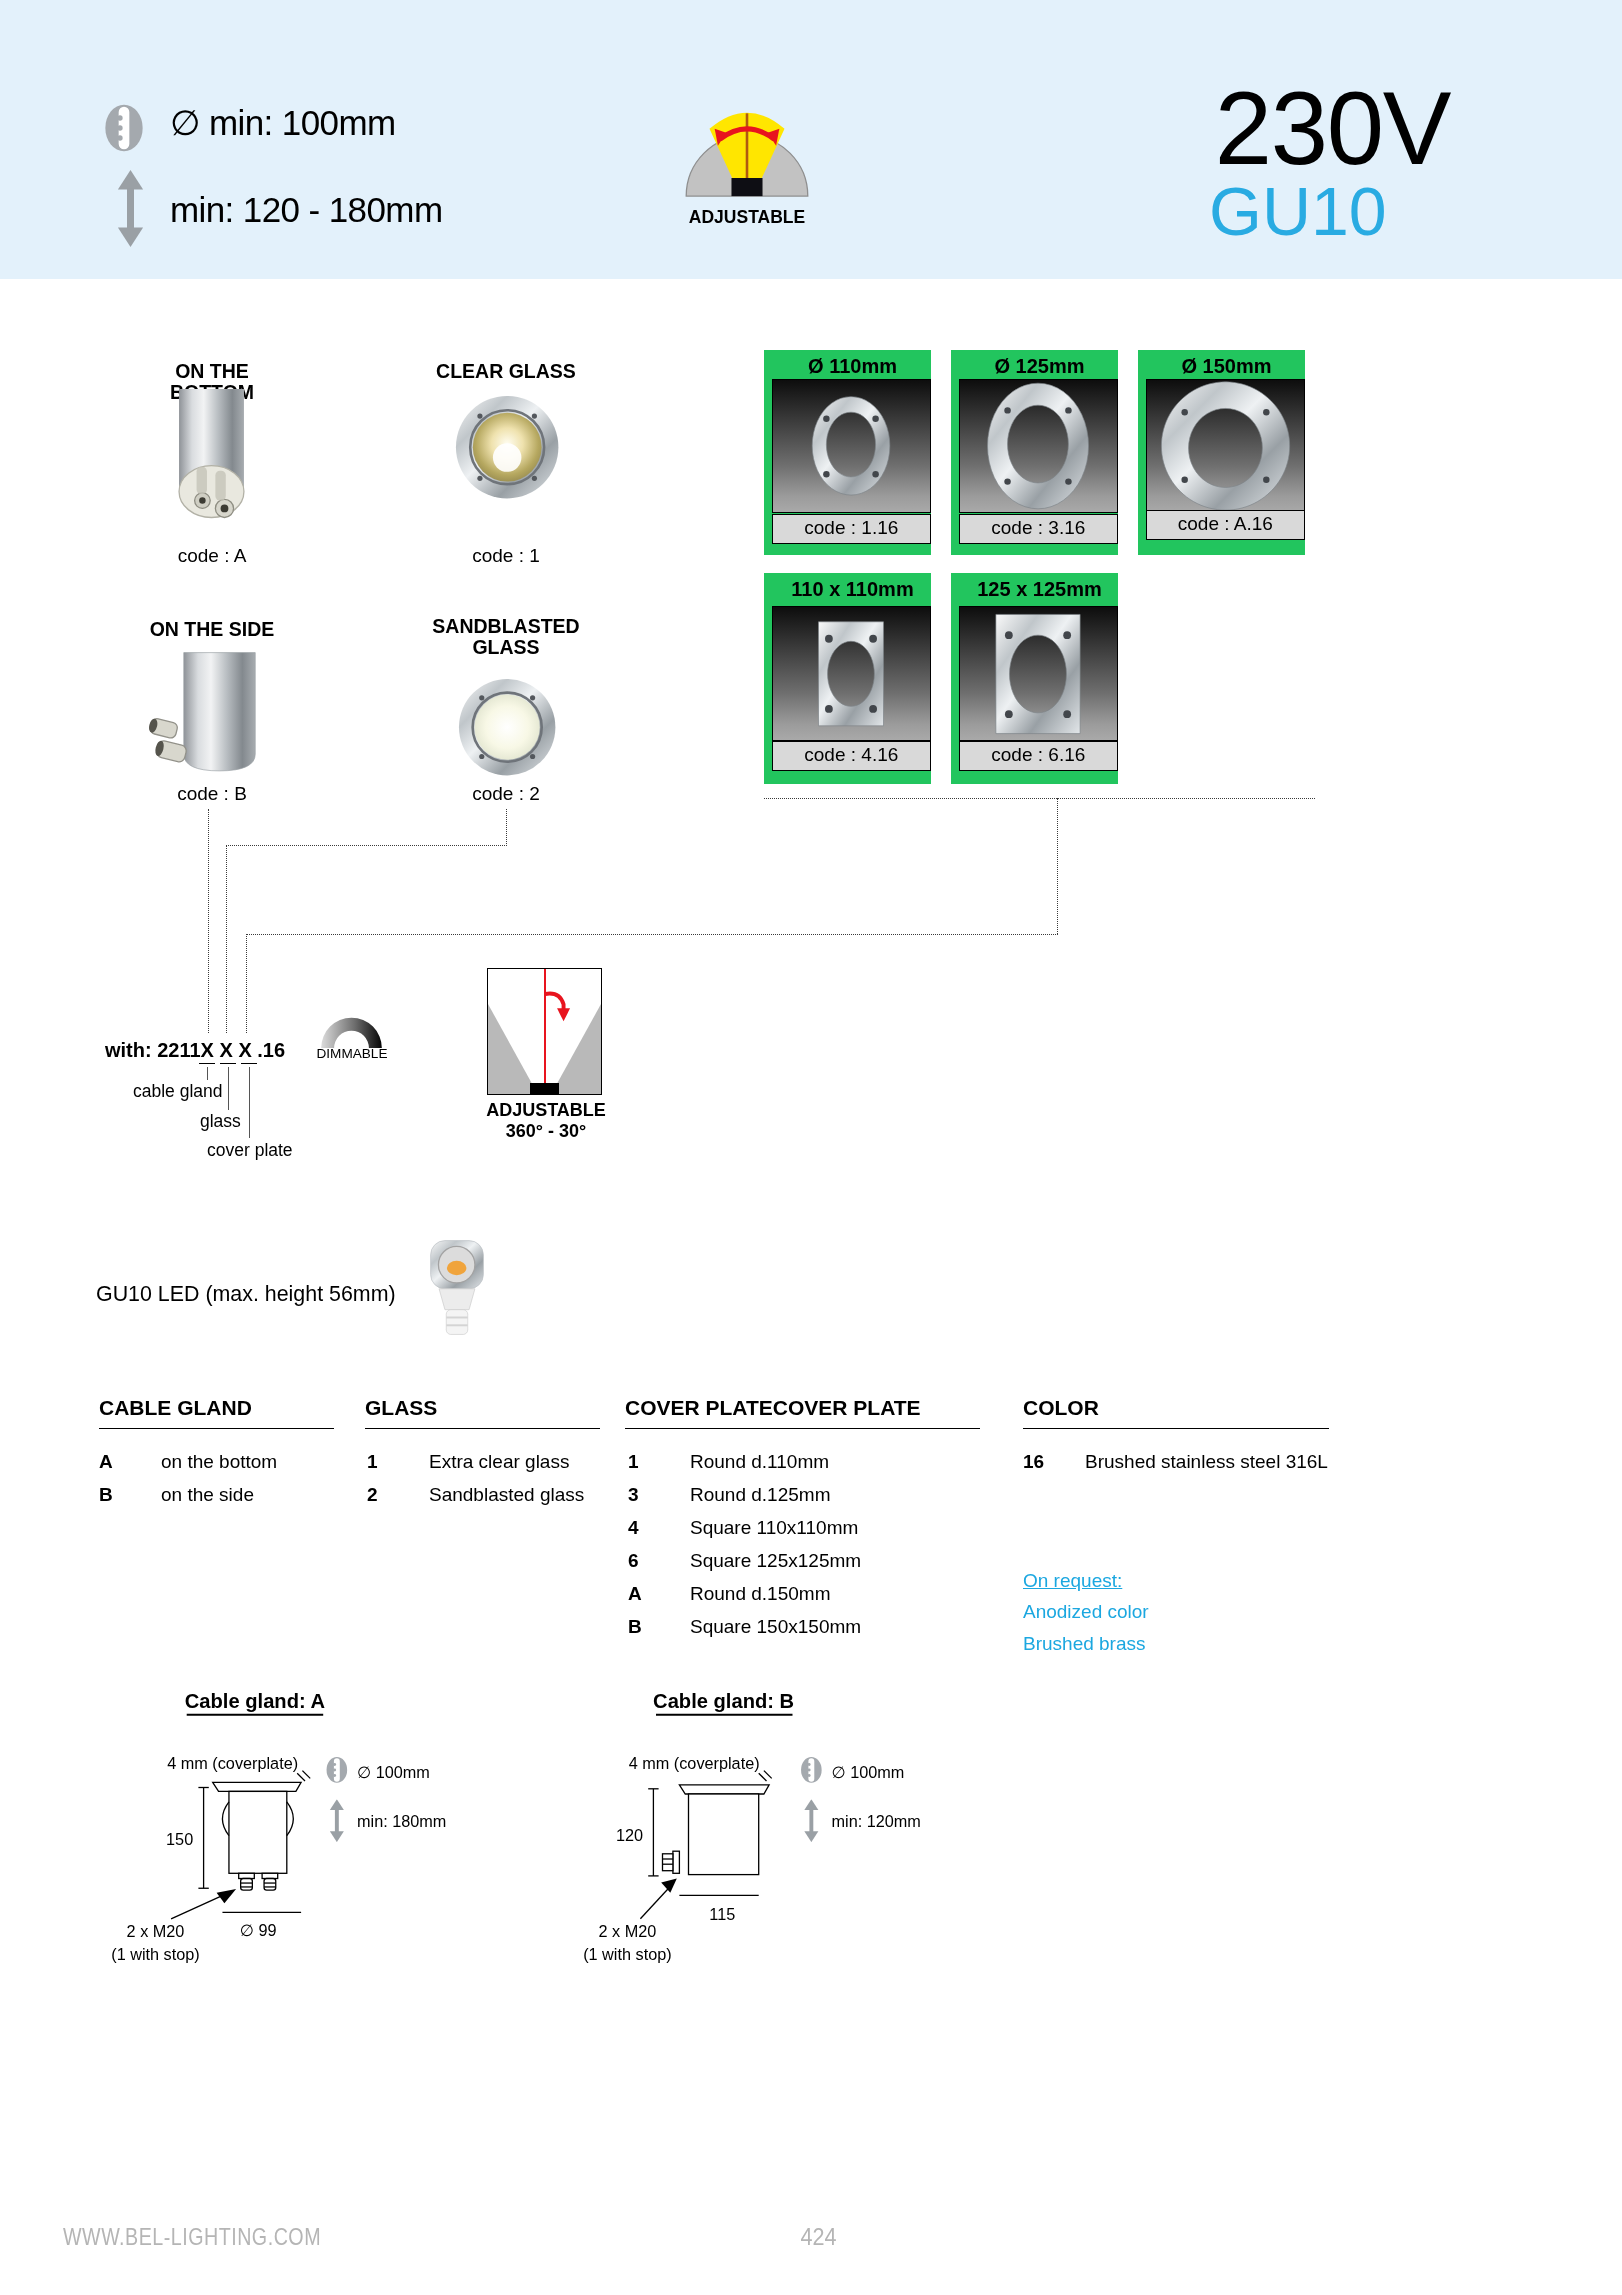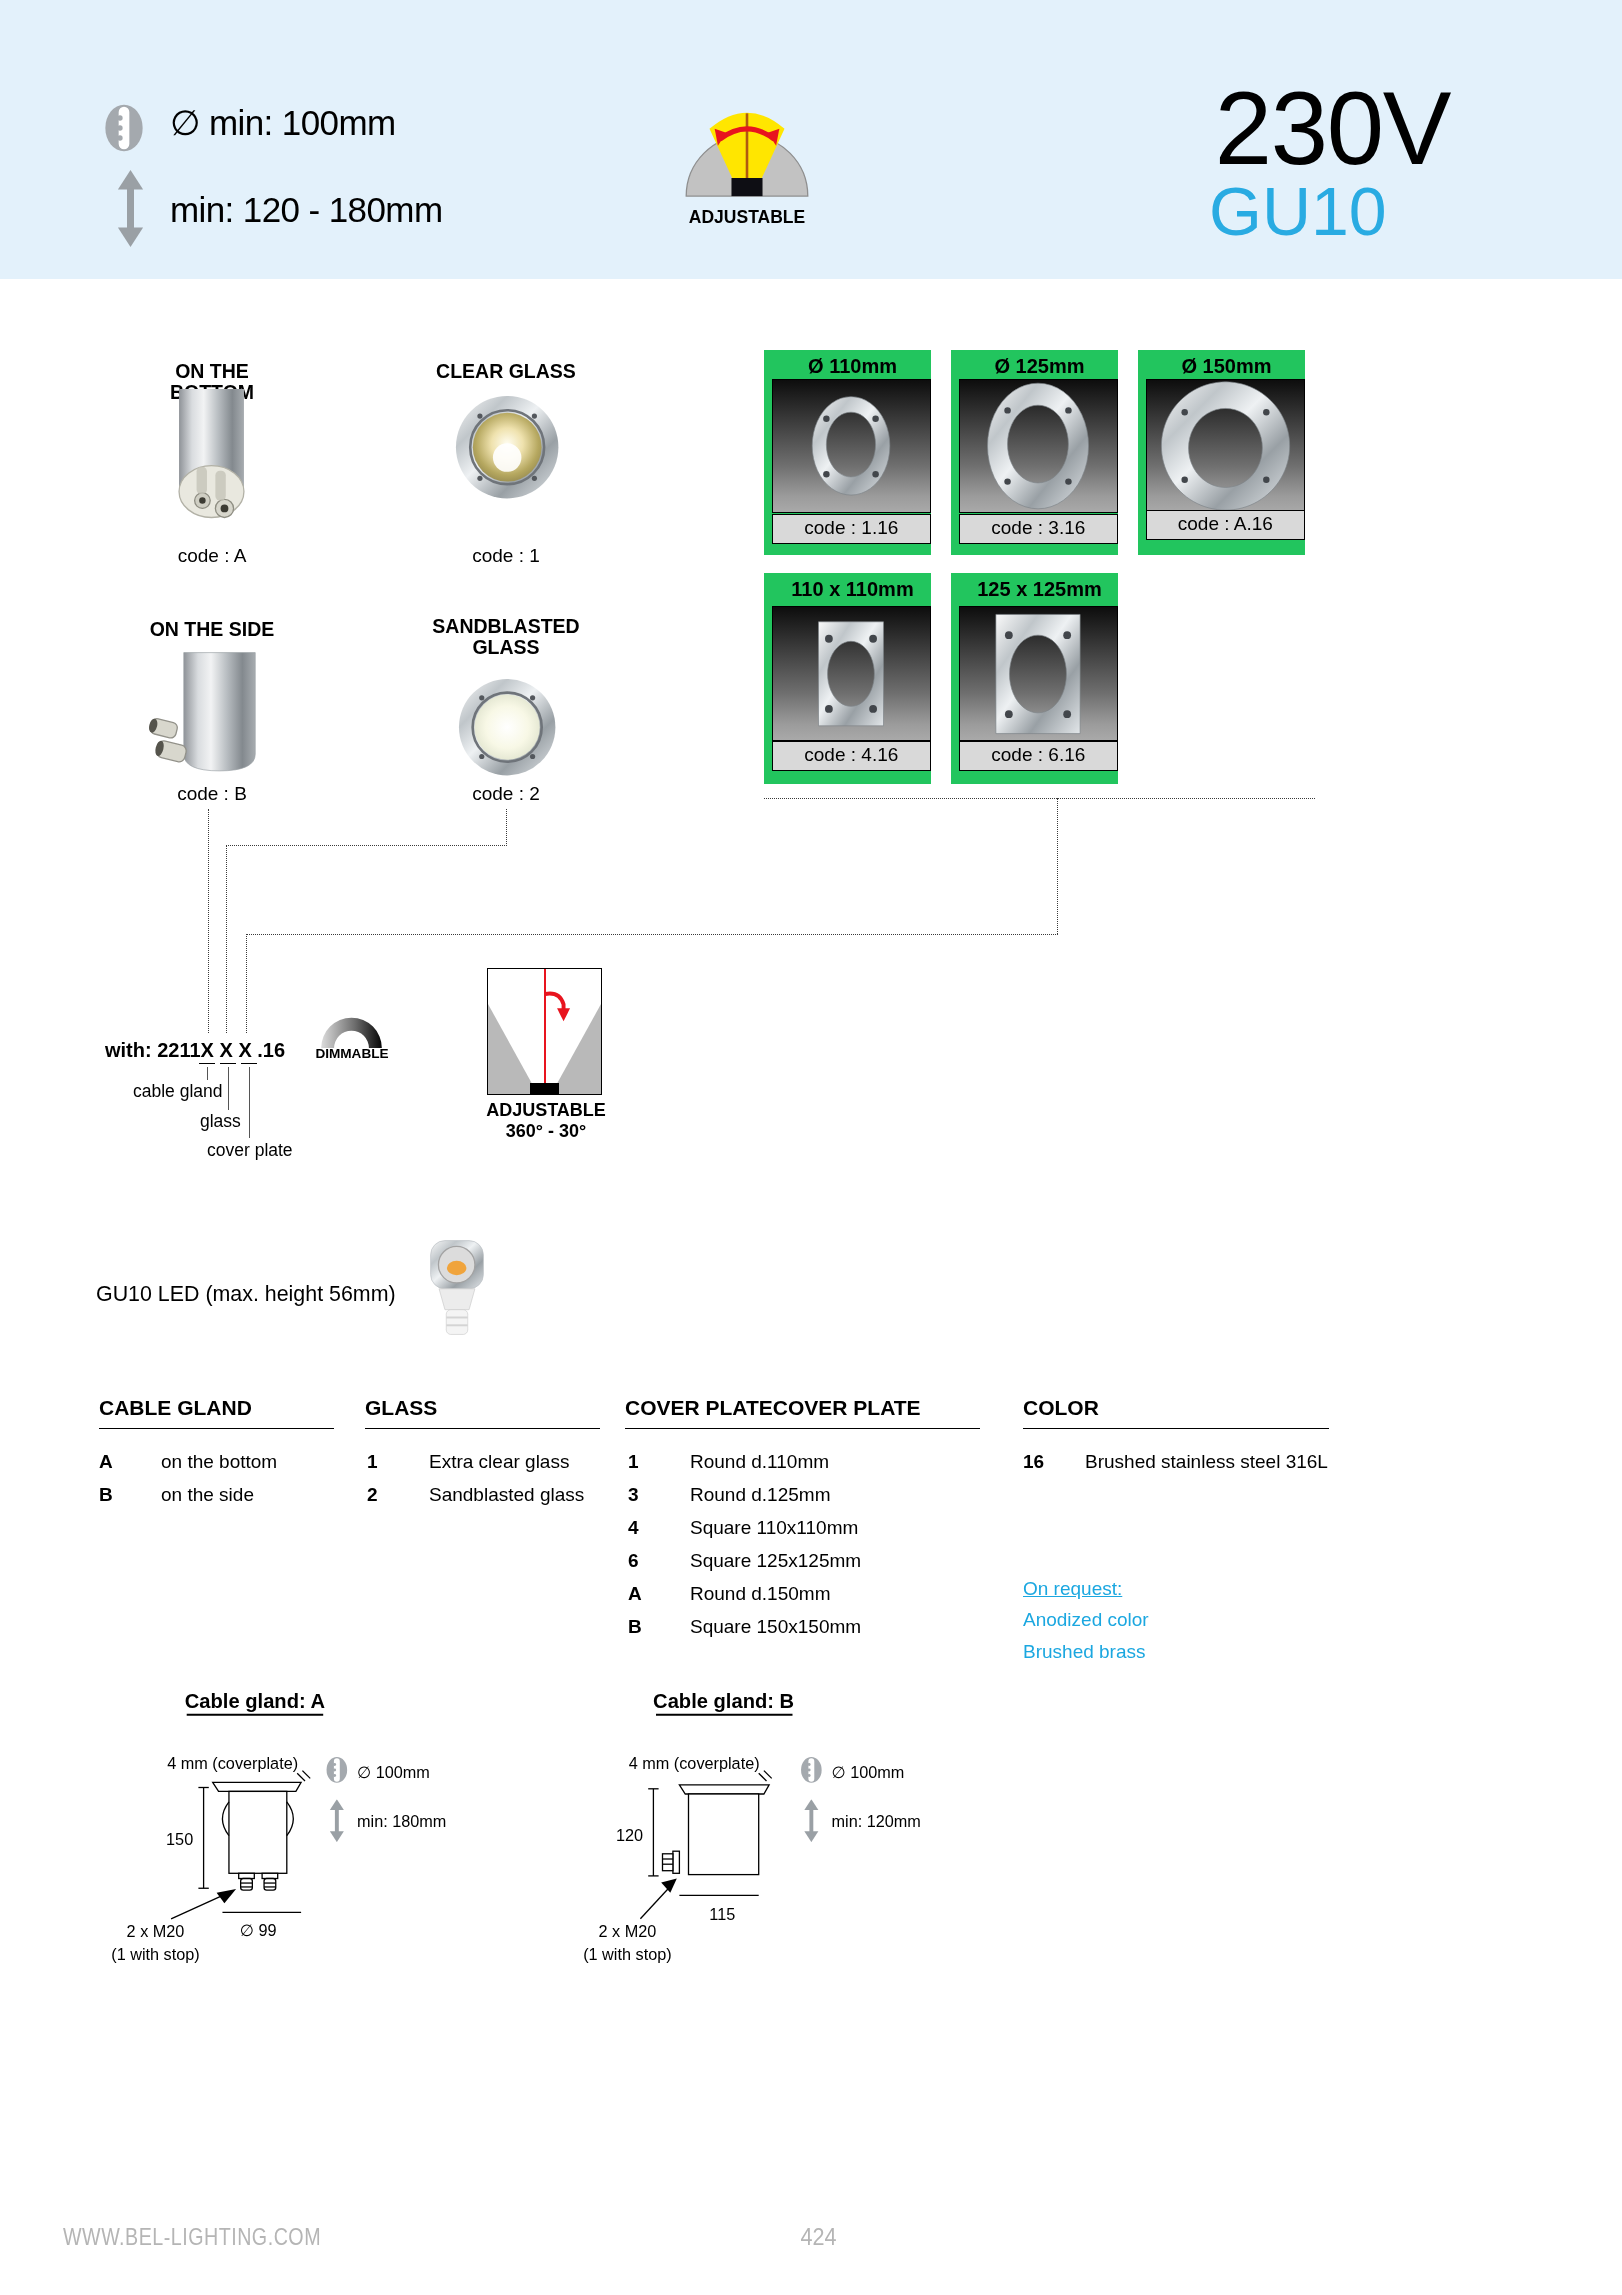--- a/index.html
+++ b/index.html
@@ -24,33 +24,33 @@
   .codebox{position:absolute;left:7.8px;width:159px;height:30px;border:1.9px solid #000;box-sizing:border-box;
            background:#d9d9d9;text-align:center;font-size:19px;line-height:26px;}
   
   .dot-v{position:absolute;width:0;border-left:1.3px dotted #3a3a3a;}
   .dot-h{position:absolute;height:0;border-top:1.3px dotted #3a3a3a;}
   
   .codeline{font-size:20px;font-weight:bold;white-space:nowrap;}
   .xmark{position:absolute;height:0;border-top:1.9px solid #000;}
   .stem{position:absolute;width:0;border-left:1.3px solid #555;}
   .sublabel{font-size:17.5px;white-space:nowrap;}
-  .dimmable-text{font-size:13.6px;font-weight:bold;letter-spacing:0;}
+  .dimmable-text{font-size:13.6px;font-weight:normal;letter-spacing:0;}
   
   .adjbox{position:absolute;left:487px;top:968px;width:115px;height:127px;border:1.9px solid #000;
           box-sizing:border-box;background:#fff;overflow:hidden;}
   .wedge{position:absolute;top:0;left:0;width:100%;height:100%;background:#b9b9b9;}
   .adjbox-caption{position:absolute;left:455px;top:1100px;width:182px;text-align:center;
                   font-weight:bold;font-size:18px;line-height:1.15;}
   
   .tbl-h{font-weight:bold;font-size:21px;white-space:nowrap;}
   .tbl-rule{position:absolute;height:0;border-top:1.9px solid #000;}
   .row{position:absolute;font-size:19px;white-space:nowrap;}
   .row b{display:inline-block;width:62px;font-weight:bold;}
-  .cyan{color:#1ba7e0;margin-top:8px;}
+  .cyan{color:#1ba7e0;}
   .u{text-decoration:underline;}
   
   .diagram text{font-family:"Liberation Sans",sans-serif;}
   .footer-site{position:absolute;left:63px;top:2223px;font-size:24px;color:#b5b5b5;letter-spacing:0.6px;
                transform:scaleX(.82);transform-origin:left;white-space:nowrap;}
   .footer-page{position:absolute;left:760px;top:2223px;width:117px;text-align:center;
                font-size:24px;color:#b5b5b5;transform:scaleX(.9);}
 </style>
 </head>
 <body>

